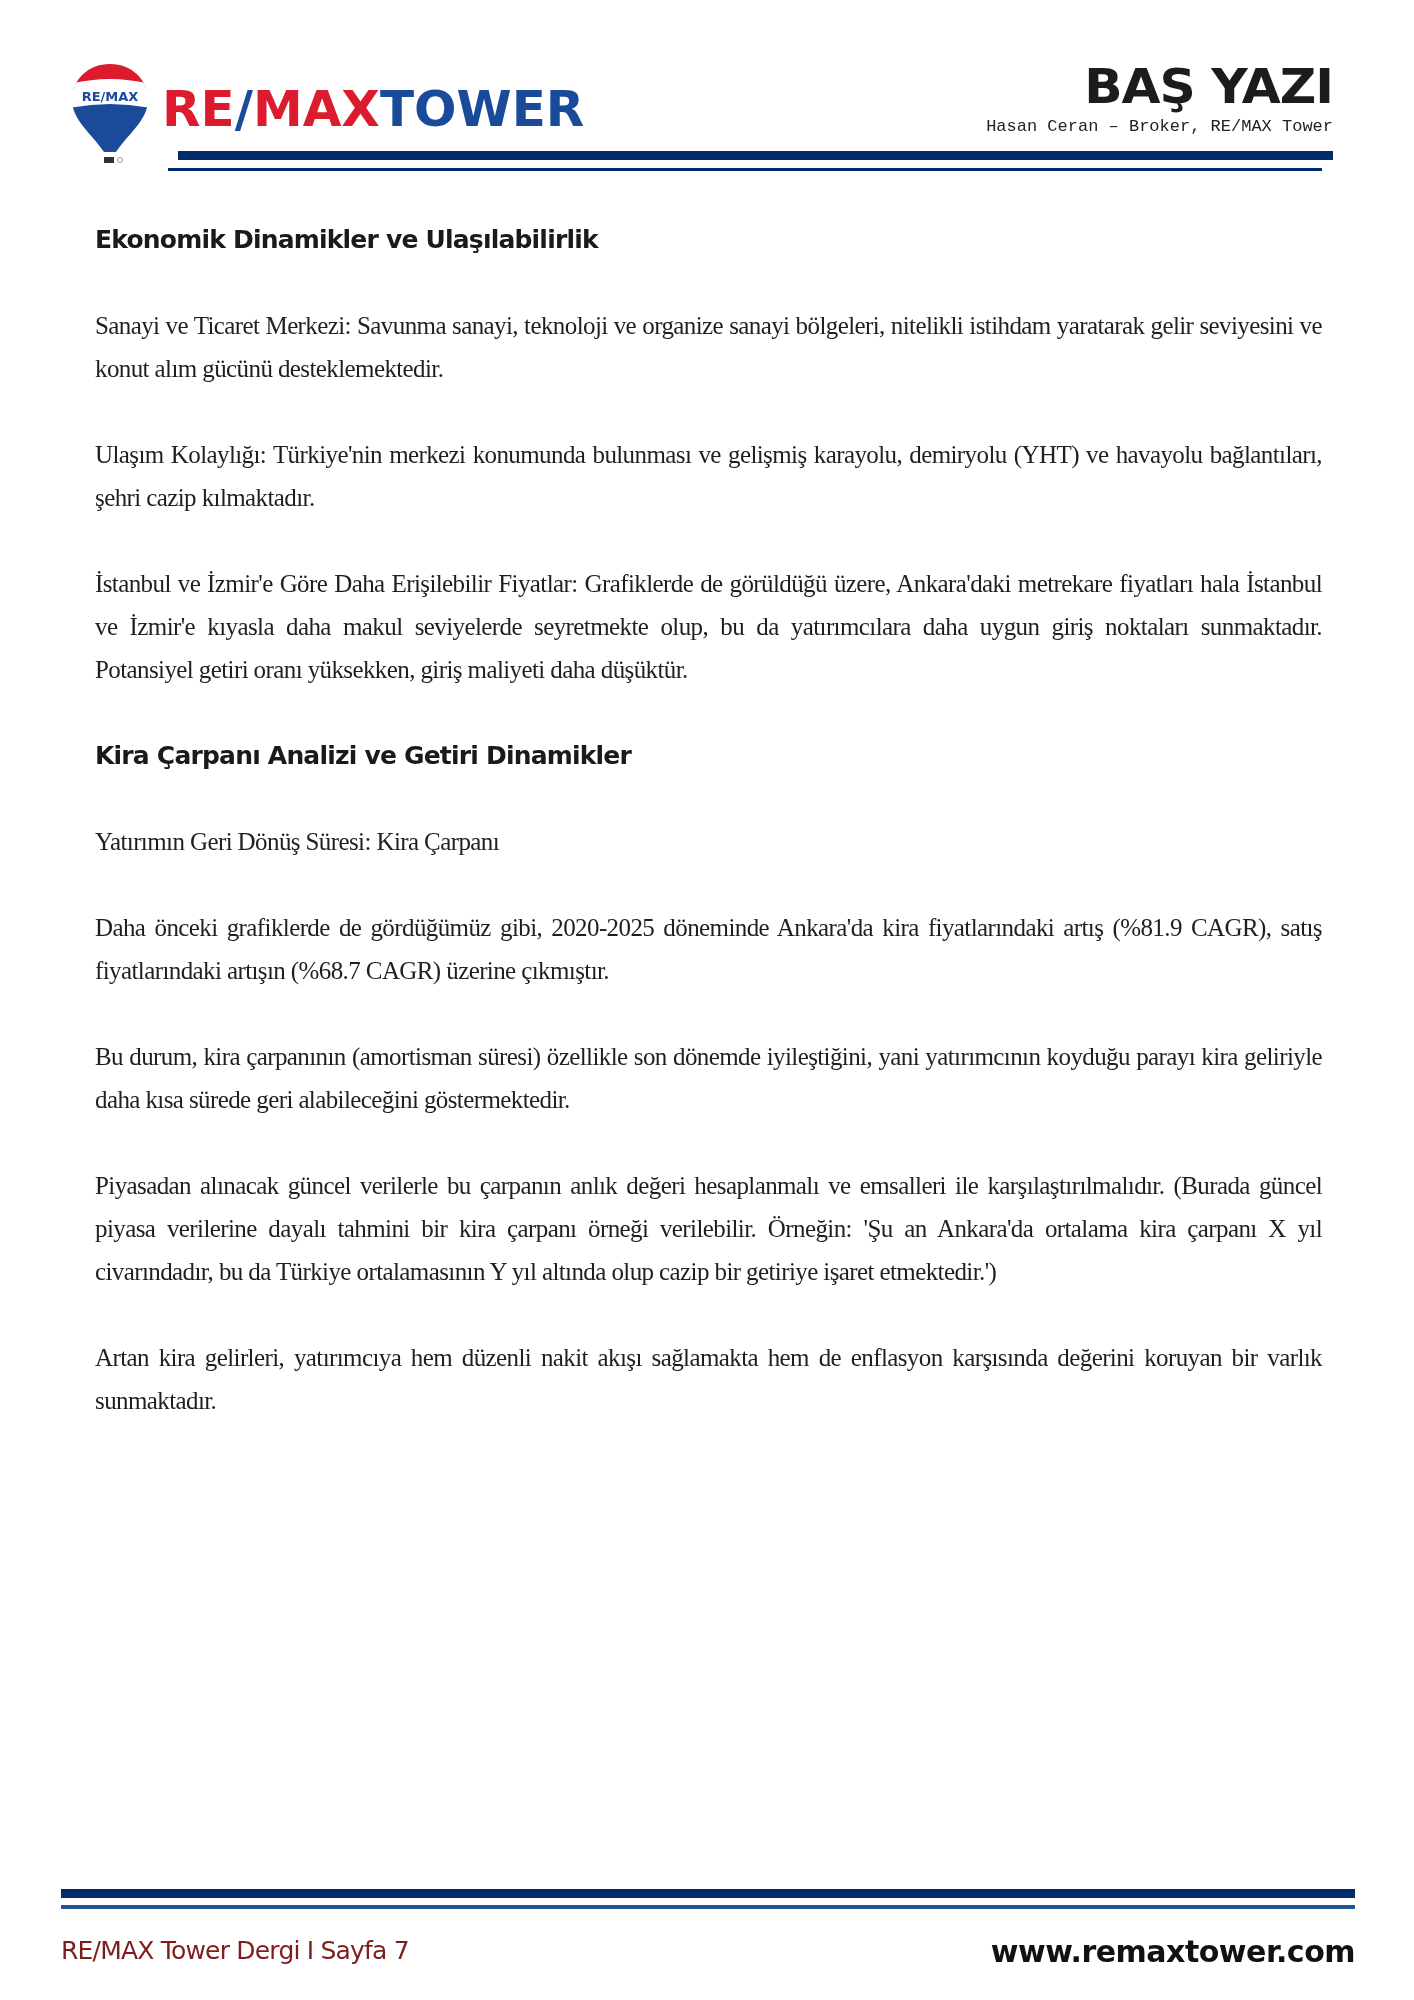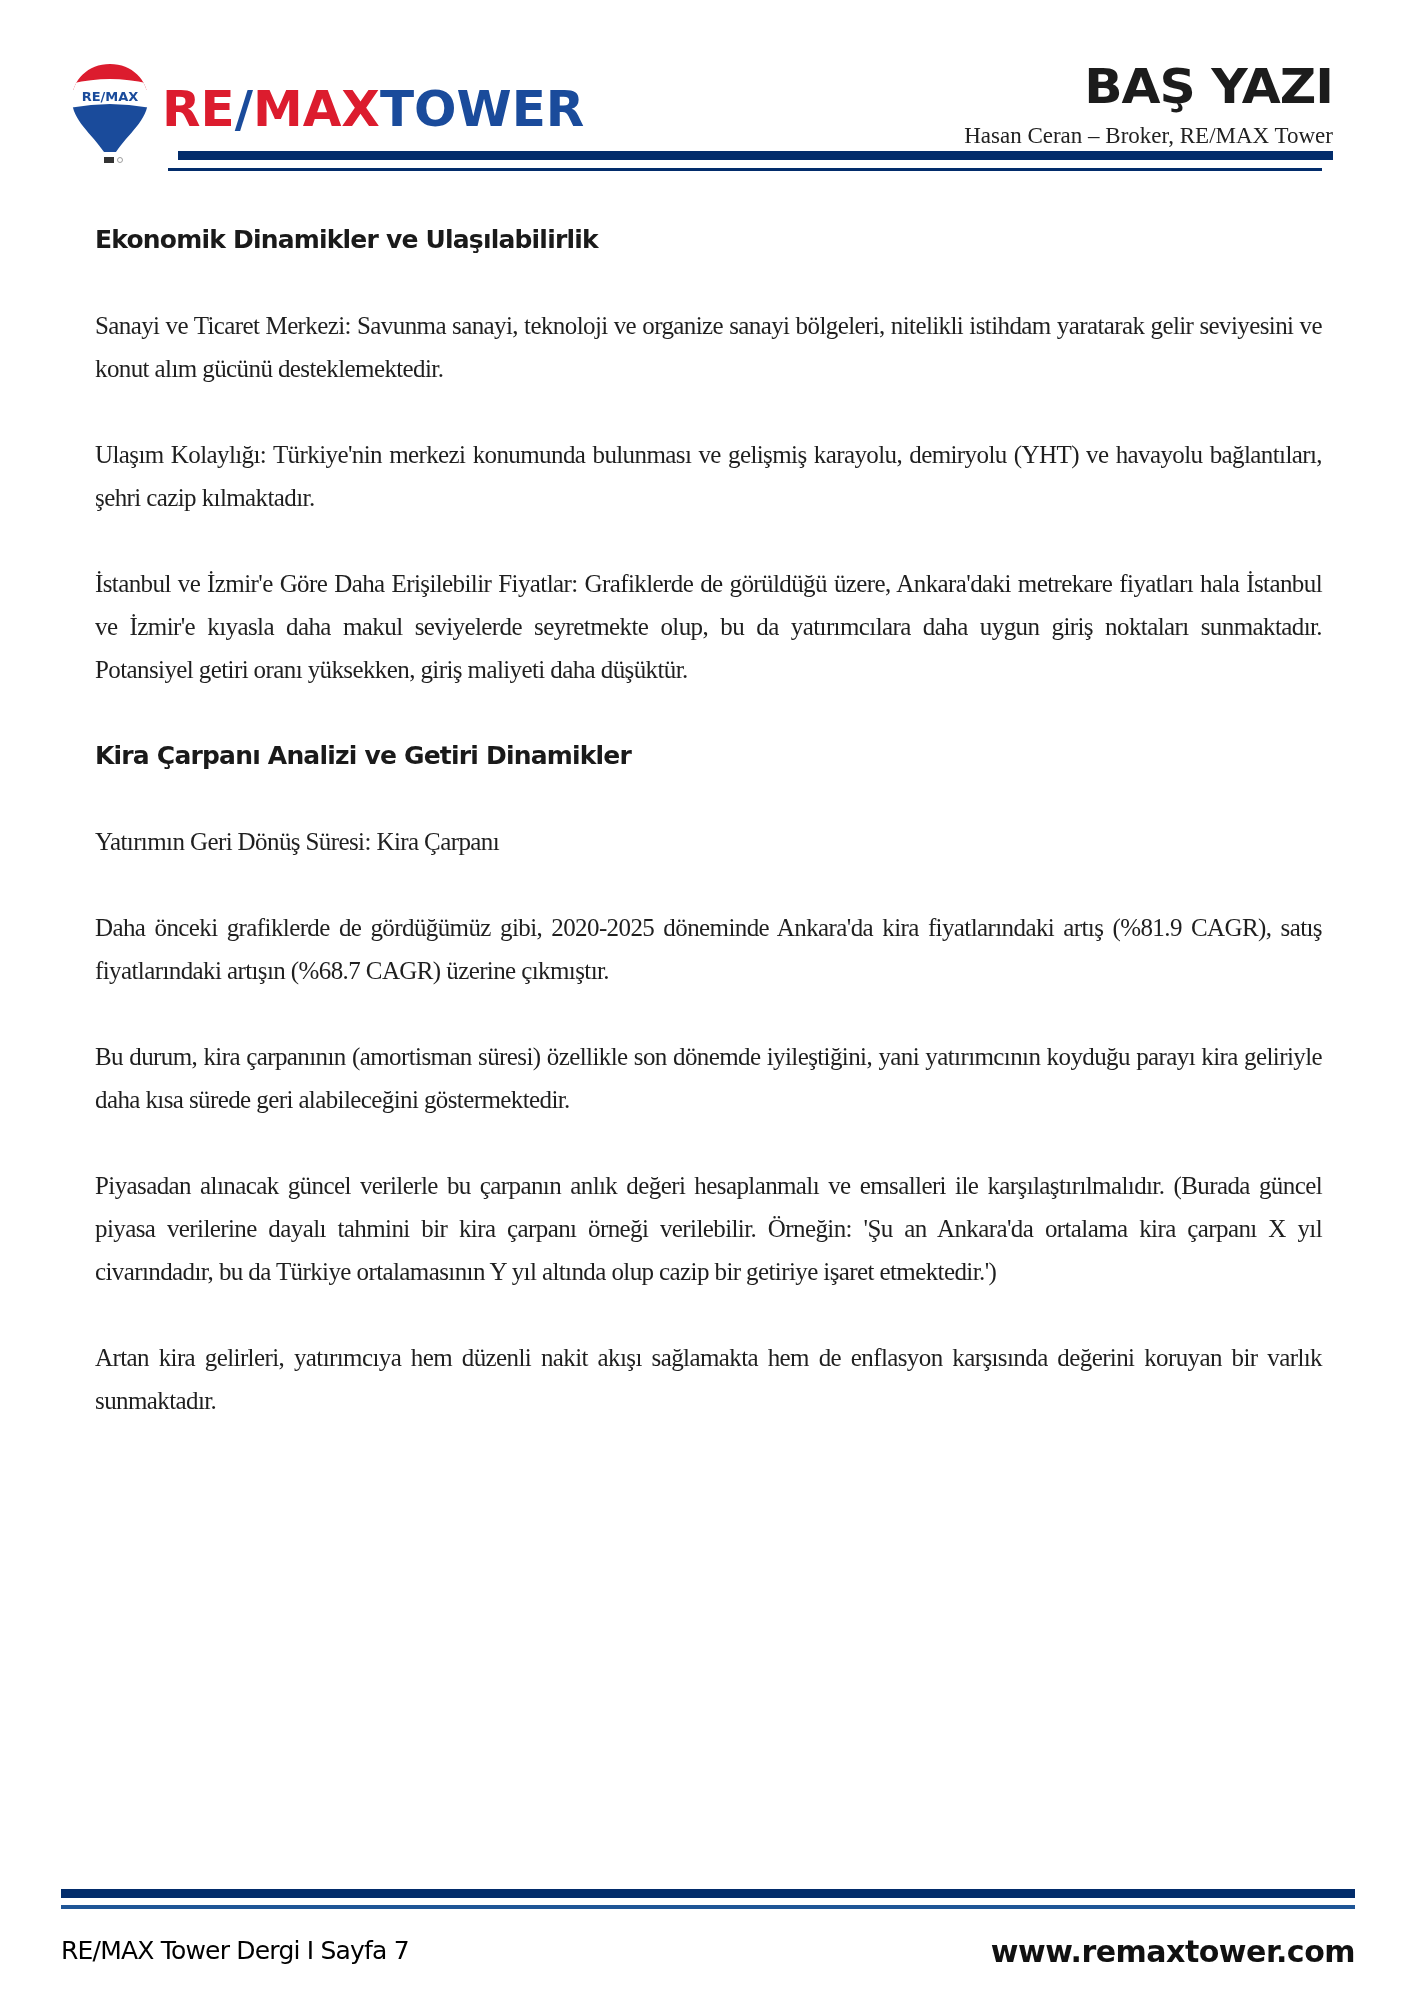--- a/index.html
+++ b/index.html
@@ -6,34 +6,34 @@
     body { width: 1414px; height: 2000px; position: relative; overflow: hidden; font-family: "DejaVu Sans", sans-serif; color: #1c1c1c; }
 
     
     .logo-balloon { position: absolute; left: 70px; top: 62px; width: 80px; height: 106px; }
     .brand { position: absolute; left: 162px; top: 84px; font-family: "DejaVu Sans", sans-serif; font-weight: bold; font-size: 50px; letter-spacing: 0px; line-height: 1; white-space: nowrap; }
     .brand .re { color: #dc1c2e; }
     .brand .slash { color: #1a4b9b; }
     .brand .max { color: #dc1c2e; }
     .brand .tower { color: #1a4b9b; }
     .header-title { position: absolute; right: 81px; top: 62px; font-family: "DejaVu Sans", sans-serif; font-weight: bold; font-size: 48px; color: #1c1c1c; letter-spacing: -1px; line-height: 1; transform: scaleX(1.05); transform-origin: right; }
-    .header-subtitle { position: absolute; right: 81px; top: 124px; font-family: Liberation Serif, serif; font-size: 23px; color: #222; line-height: 1; white-space: nowrap; }
+    .header-subtitle { position: absolute; right: 81px; top: 118px; font-family: Liberation Mono, monospace; font-size: 17px; color: #222; line-height: 1; white-space: nowrap; }
     .header-rule-thick { position: absolute; left: 178px; top: 151px; width: 1155px; height: 9px; background: #022c6b; }
     .header-rule-thin { position: absolute; left: 168px; top: 168px; width: 1154px; height: 3px; background: #022c6b; }
 
     
     .content { position: absolute; left: 95px; top: 218px; width: 1227px; }
     .heading { font-family: "DejaVu Sans", sans-serif; font-weight: bold; font-size: 25px; letter-spacing: -0.8px; margin: 0; line-height: 43px; color: #1a1a1a; }
     .para { font-family: Liberation Serif, serif; font-size: 25px; line-height: 43px; margin: 0; text-align: justify; letter-spacing: -0.6px; color: #1f1f1f; }
     .gap { height: 43px; }
 
     
     .footer-rule-thick { position: absolute; left: 61px; top: 1889px; width: 1294px; height: 9px; background: #022c6b; }
     .footer-rule-thin { position: absolute; left: 61px; top: 1905px; width: 1294px; height: 4px; background: #1e5596; }
-    .footer-left { position: absolute; left: 61px; top: 1936px; font-family: "DejaVu Sans", sans-serif; font-size: 25px; color: #000000; letter-spacing: -0.8px; white-space: nowrap; }
+    .footer-left { position: absolute; left: 61px; top: 1936px; font-family: "DejaVu Sans", sans-serif; font-size: 25px; color: #7f1d1d; letter-spacing: -0.8px; white-space: nowrap; }
     .footer-right { position: absolute; right: 59px; top: 1934px; font-family: "DejaVu Sans", sans-serif; font-weight: bold; font-size: 30px; color: #111; letter-spacing: -0.5px; white-space: nowrap; }
   </style>
 </head>
 <body>
 
 <div>
   <svg class="logo-balloon" viewBox="0 0 80 106">
     <defs>
       <clipPath id="balloonClip">
         <path d="M40 2 C18 2 2 18 2 38 C2 58 22 72 34 90 L46 90 C58 72 78 58 78 38 C78 18 62 2 40 2 Z"></path>

